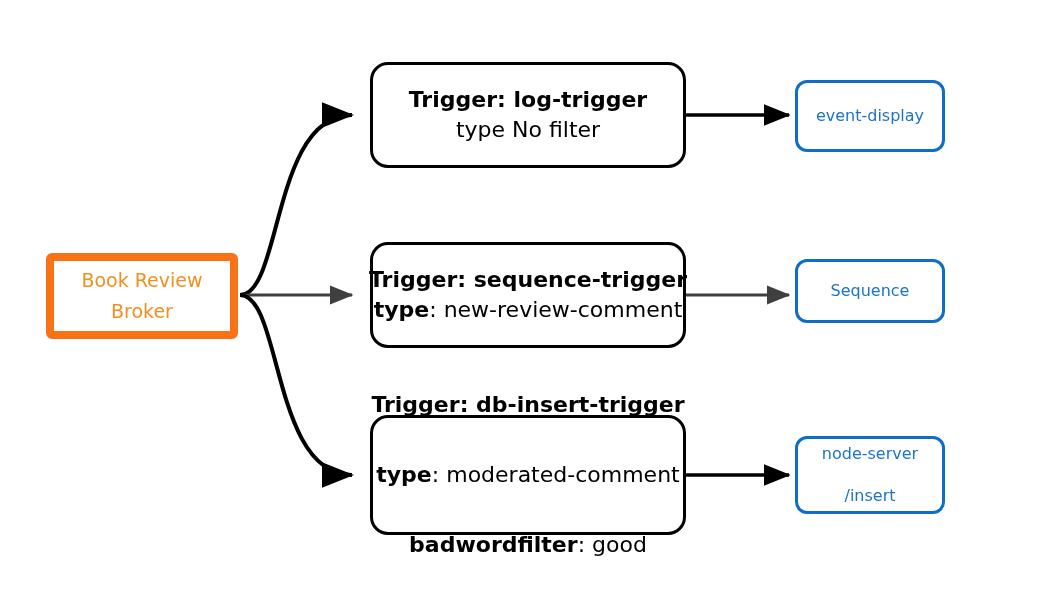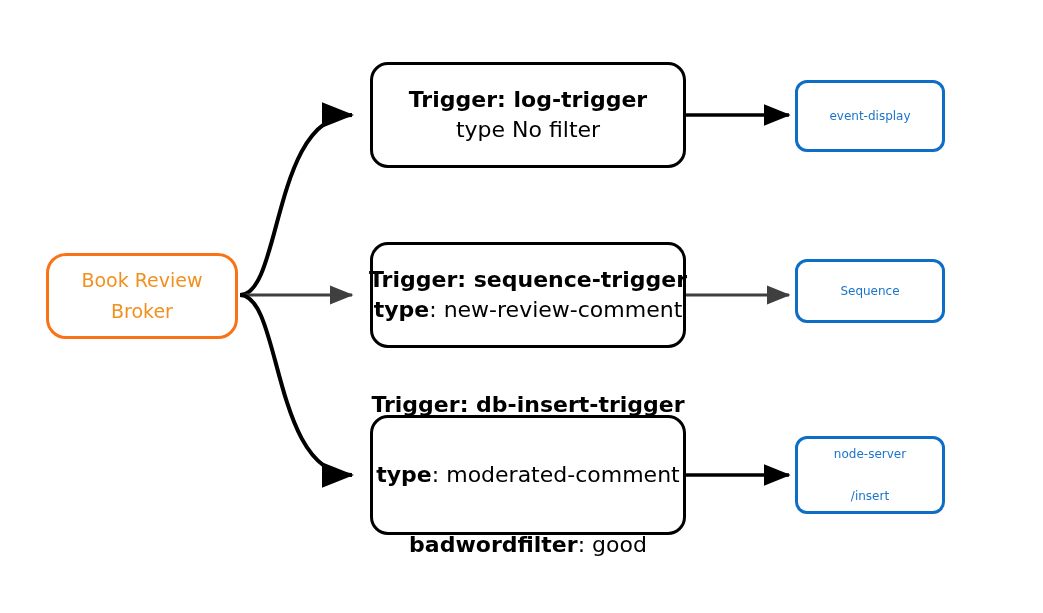--- a/index.html
+++ b/index.html
@@ -29,38 +29,38 @@
     box-sizing: border-box;
     display: flex;
     flex-direction: column;
     align-items: center;
     justify-content: center;
     background: #ffffff;
     text-align: center;
     z-index: 2;
   }
   .node-broker {
-    border: 3px solid #f97316;
-    border-radius: 20px;
+    border: 8px solid #f97316;
+    border-radius: 6px;
     color: #f1901f;
     font-size: 19px;
     line-height: 31px;
   }
   .node-trigger {
     border: 3px solid #000000;
     border-radius: 18px;
     color: #000000;
     font-size: 22px;
     line-height: 30px;
   }
   .node-target {
     border: 3px solid #0e6ec6;
     border-radius: 12px;
     color: #1b74c9;
-    font-size: 12px;
+    font-size: 16px;
     line-height: 30px;
   }
   .line {
     white-space: nowrap;
   }
   .b { font-weight: bold; }
 </style>
 </head>
 <body>
 

